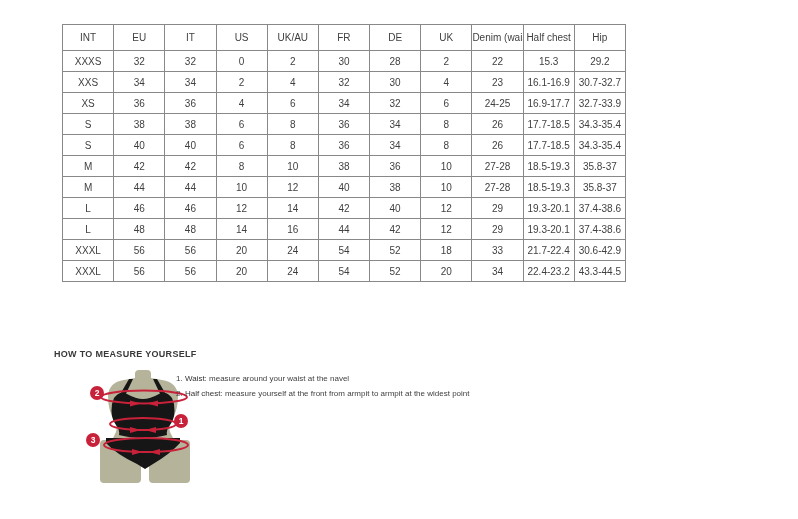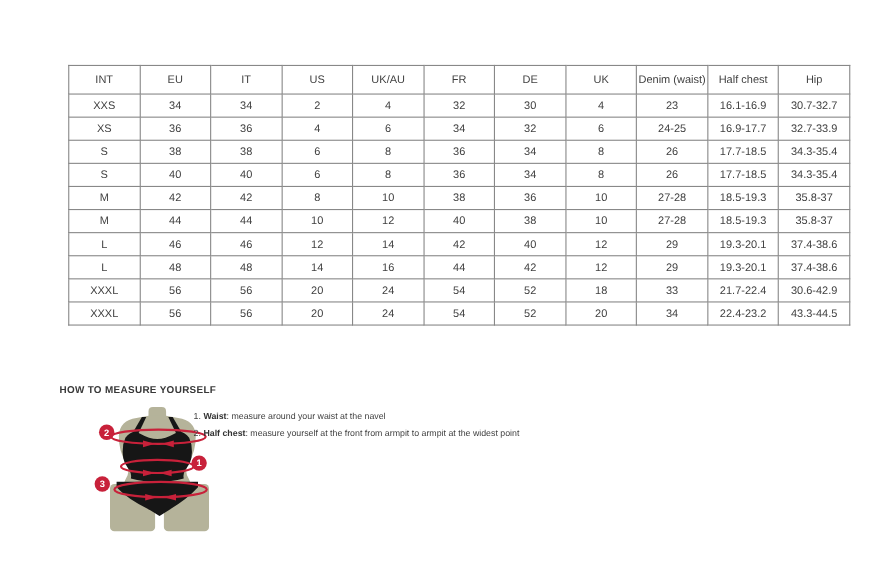--- a/index.html
+++ b/index.html
@@ -9,41 +9,41 @@
     --border:#888888;
     --text:#3f3f3f;
   }
   *{margin:0;padding:0;box-sizing:border-box;}
   html,body{width:798px;height:519px;background:#ffffff;
     font-family:"Liberation Sans","DejaVu Sans",sans-serif;color:var(--text);}
   .stage{position:relative;width:798px;height:519px;overflow:hidden;background:#fff;}
 
   
   table.size-table{
-    position:absolute;left:62px;top:24px;width:711px;
+    position:absolute;left:62px;top:24px;width:564px;
     border-collapse:collapse;table-layout:fixed;
-    font-size:10px;color:var(--text);margin-top:35px;
+    font-size:10px;color:var(--text);
   }
   table.size-table th, table.size-table td{
     border:1px solid var(--border);
     text-align:center;vertical-align:middle;
     font-weight:400;white-space:nowrap;overflow:hidden;
     padding:0;
   }
   table.size-table th{height:26px;}
   table.size-table td{height:21px;}
 
   
   .htm-heading{
     position:absolute;left:54px;top:349px;
     font-size:9px;font-weight:700;letter-spacing:.3px;color:#383838;
   }
   .figure-wrap{position:absolute;left:80px;top:368px;width:120px;height:125px;}
   .steps{position:absolute;left:176px;top:371px;font-size:8px;line-height:15px;color:var(--text);}
-  .steps .step b{font-weight:700;color:#333;}
+  .steps .step b{font-weight:400;color:#333;}
   svg text.badge-num{font-family:"Liberation Sans",sans-serif;font-size:8.5px;font-weight:700;fill:#ffffff;}
 </style>
 </head>
 <body>
 
 <div class="stage">
 
   <table class="size-table">
     <thead>
       <tr>
@@ -55,20 +55,33 @@
           <th>FR</th>
           <th>DE</th>
           <th>UK</th>
           <th>Denim (waist)</th>
           <th>Half chest</th>
           <th>Hip</th>
         </tr>
     </thead>
     <tbody>
         <tr>
+          <td>XXXS</td>
+          <td>32</td>
+          <td>32</td>
+          <td>0</td>
+          <td>2</td>
+          <td>30</td>
+          <td>28</td>
+          <td>2</td>
+          <td>22</td>
+          <td>15.3</td>
+          <td>29.2</td>
+        </tr>
+        <tr>
           <td>XXS</td>
           <td>34</td>
           <td>34</td>
           <td>2</td>
           <td>4</td>
           <td>32</td>
           <td>30</td>
           <td>4</td>
           <td>23</td>
           <td>16.1-16.9</td>

